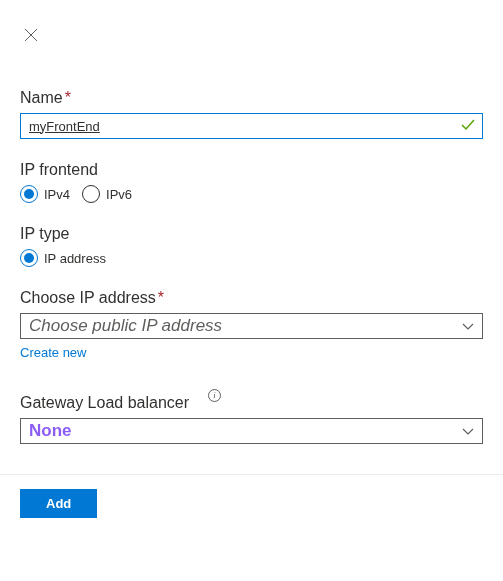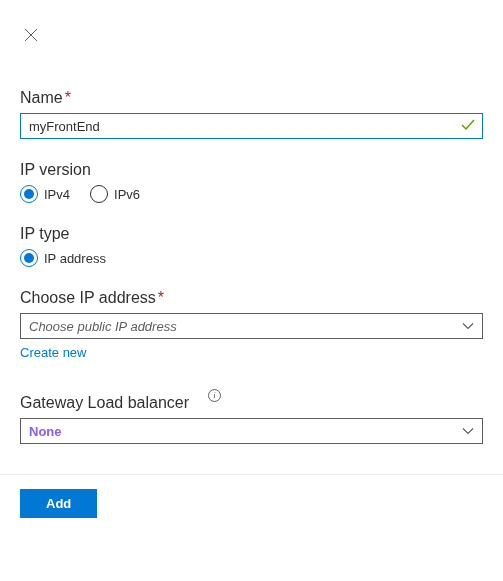--- a/index.html
+++ b/index.html
@@ -43,38 +43,39 @@
       margin-bottom: 6px;
       color: #323130;
       font-size: 16px;
       margin-top: 16px;
     }
     .req { color: #a4262c; margin-left: 2px; }
     .text-input-wrap {
       position: relative;
       display: flex;
       align-items: center;
+      text-decoration: underline;
     }
     .text-input {
       width: 100%;
       border: 1px solid #0078d4;
       padding: 6px 30px 6px 8px;
       font-size: 13px;
       font-family: inherit;
       color: #323130;
       outline: none;
       height: 26px;
     }
     .valid-icon {
       position: absolute;
       right: 8px;
       pointer-events: none;
     }
     .valid-icon svg { width: 14px; height: 12px; }
-    .radio-row { display: flex; gap: 20px; align-items: flex-end; }
+    .radio-row { display: flex; gap: 12px; align-items: flex-end; }
     .radio-item {
       display: inline-flex;
       align-items: center;
       gap: 6px;
       cursor: pointer;
     }
     .radio {
       width: 18px;
       height: 18px;
       border-radius: 50%;
@@ -90,21 +91,21 @@
       width: 10px;
       height: 10px;
       border-radius: 50%;
       background: #0078d4;
     }
     .radio-label { font-size: 13px; color: #323130; }
     .select {
       width: 100%;
       border: 1px solid #605e5c;
       padding: 5px 30px 5px 8px;
-      font-size: 13px;
+      font-size: 17px;
       position: relative;
       height: 26px;
       display: flex;
       align-items: center;
       cursor: pointer;
       background: #fff;
     }
     .select .placeholder { color: #605e5c; font-style: italic; }
     .select .value { color: #8b5cf6; font-weight: 600; }
     .select .chev {
@@ -174,21 +175,21 @@
       <input type="text" class="text-input" value="myFrontEnd" style="">
       <span class="valid-icon">
         <svg viewBox="0 0 14 12" fill="none" stroke="#57a300" stroke-width="1.5">
           <path d="M1 6 L5 10 L13 1"></path>
         </svg>
       </span>
     </div>
   </div>
 
   <div class="field">
-    <label class="label">IP version</label>
+    <label class="label">IP frontend</label>
     <div class="radio-row">
       <label class="radio-item">
         <span class="radio checked"></span>
         <span class="radio-label">IPv4</span>
       </label>
       <label class="radio-item">
         <span class="radio"></span>
         <span class="radio-label">IPv6</span>
       </label>
     </div>

